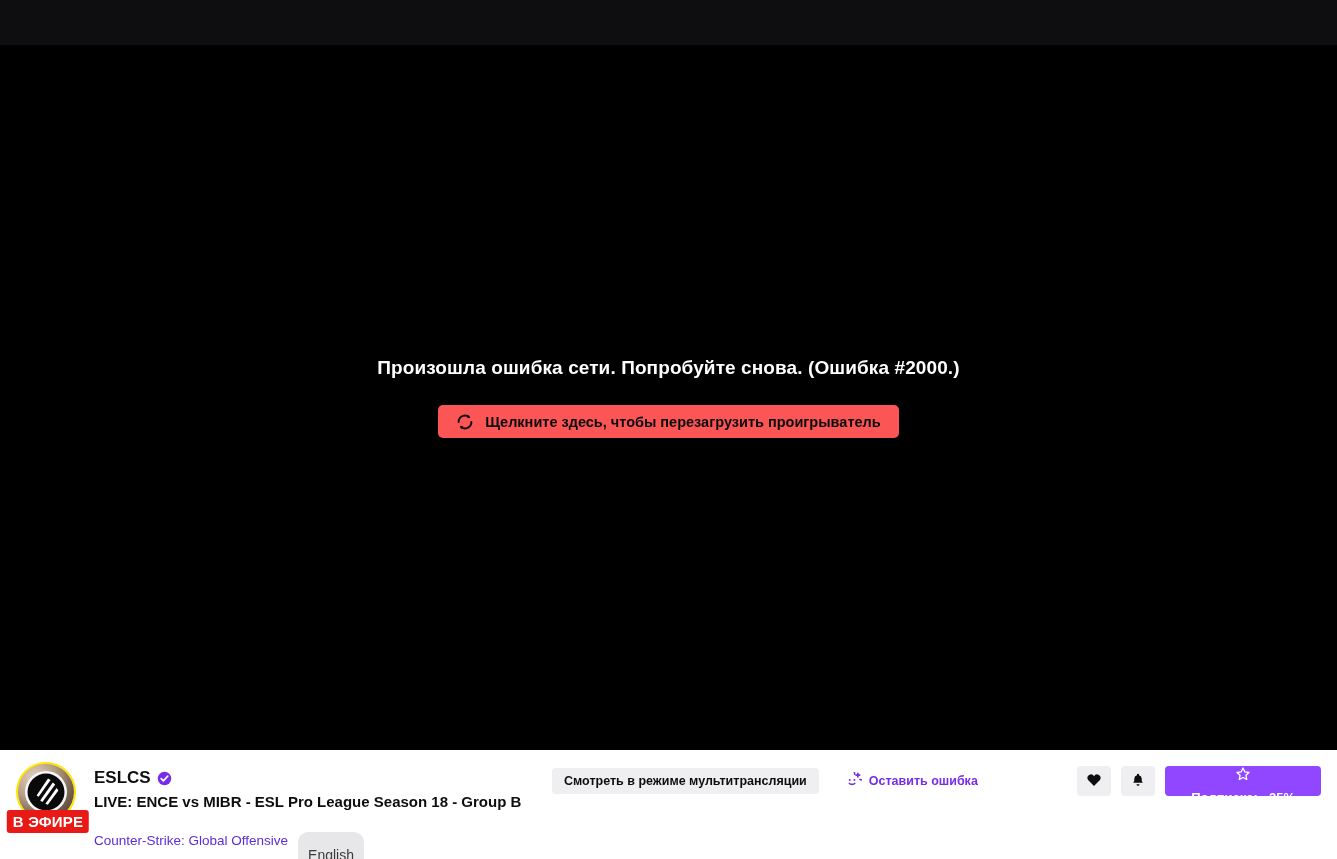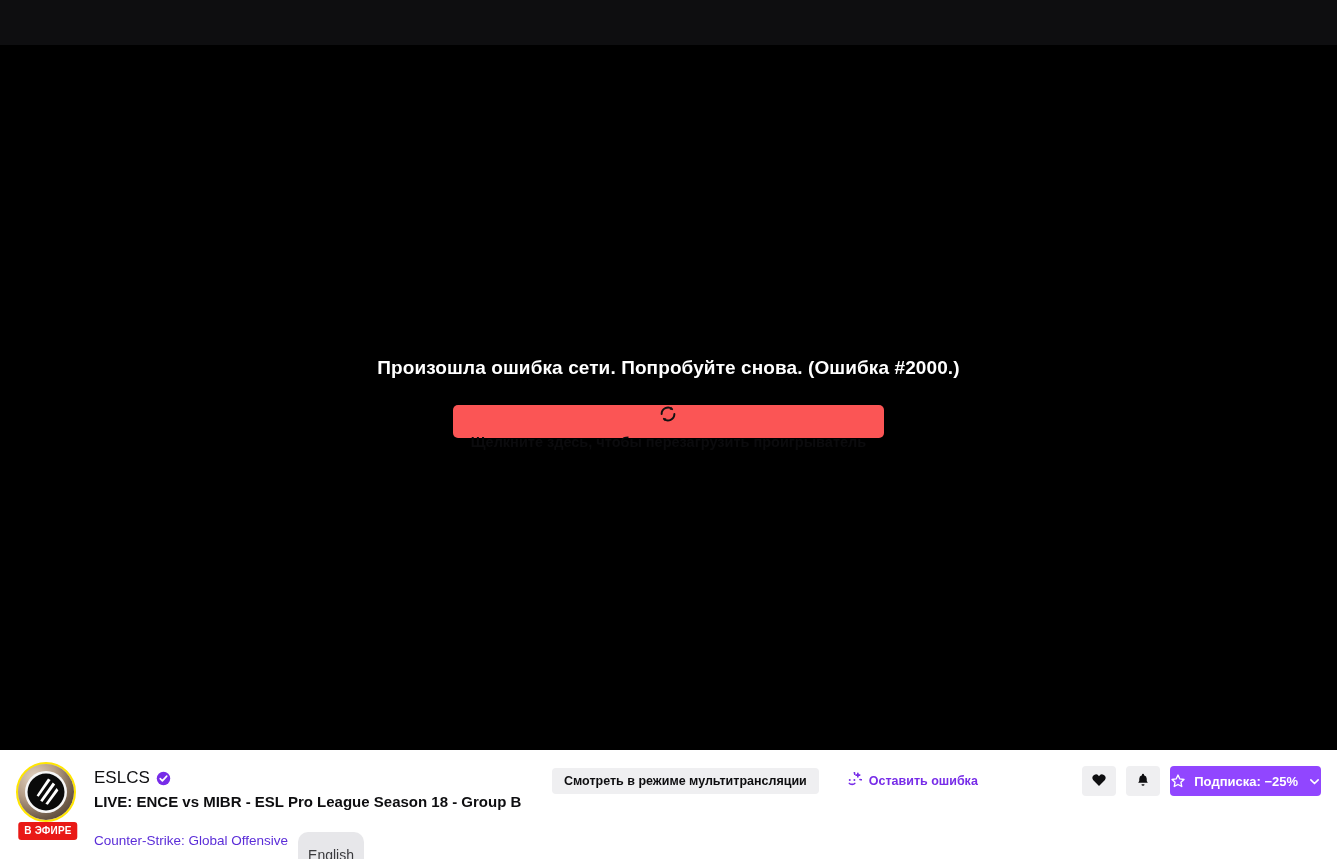--- a/index.html
+++ b/index.html
@@ -64,21 +64,20 @@
     color: #0b0b0d;
     border: none;
     border-radius: 5px;
     padding: 0 18px;
     height: 33px;
     font-family: "Liberation Sans", sans-serif;
     font-size: 14.5px;
     font-weight: bold;
     cursor: pointer;
     white-space: nowrap;
-    flex-direction: column;
   }
   .reload-btn .refresh-ico {
     display: inline-flex;
     width: 18px;
     height: 18px;
     flex: 0 0 18px;
   }
 
   
   .infobar {
@@ -128,24 +127,24 @@
     left: 50%;
     top: 50%;
     transform: translate(-50%, -50%);
     width: 44px;
     height: 44px;
   }
   .live-badge {
     position: absolute;
     left: 50%;
     transform: translateX(-50%);
-    bottom: 0;
+    bottom: 7px;
     background: #e91916;
     color: #ffffff;
-    font-size: 10px;
+    font-size: 15px;
     font-weight: bold;
     line-height: 1;
     padding: 4px 6px 4px 6px;
     border-radius: 3px;
     letter-spacing: 0.2px;
     white-space: nowrap;
   }
 
   .channel-text {
     display: flex;
@@ -154,21 +153,21 @@
     padding-top: 6px;
   }
   .channel-name-row {
     display: flex;
     align-items: center;
     gap: 6px;
   }
   .channel-name {
     color: #0e0e10;
     font-size: 17px;
-    font-weight: normal;
+    font-weight: bold;
     line-height: 20px;
     text-align: right;
   }
   .verified-ico {
     display: inline-flex;
     width: 15px;
     height: 15px;
   }
   .stream-title {
     color: #0e0e10;
@@ -268,30 +267,31 @@
     align-items: center;
     justify-content: center;
     cursor: pointer;
     padding: 0;
   }
   .sub-btn {
     display: inline-flex;
     align-items: center;
     gap: 8px;
     height: 30px;
-    padding: 0 0;
+    padding: 0 26px;
     border: none;
     border-radius: 4px;
     background: #9146ff;
     color: #ffffff;
     font-family: "Liberation Sans", sans-serif;
     font-size: 13px;
     font-weight: bold;
     cursor: pointer;
     white-space: nowrap;
+    flex-direction: column;
   }
   .sub-btn .star-ico { display: inline-flex; width: 16px; height: 16px; }
   .sub-btn .chev-ico { display: inline-flex; width: 13px; height: 13px; margin-left: 2px; }
 </style>
 </head>
 <body>
 
 <div class="page">
 
   <div class="top-strip"></div>

